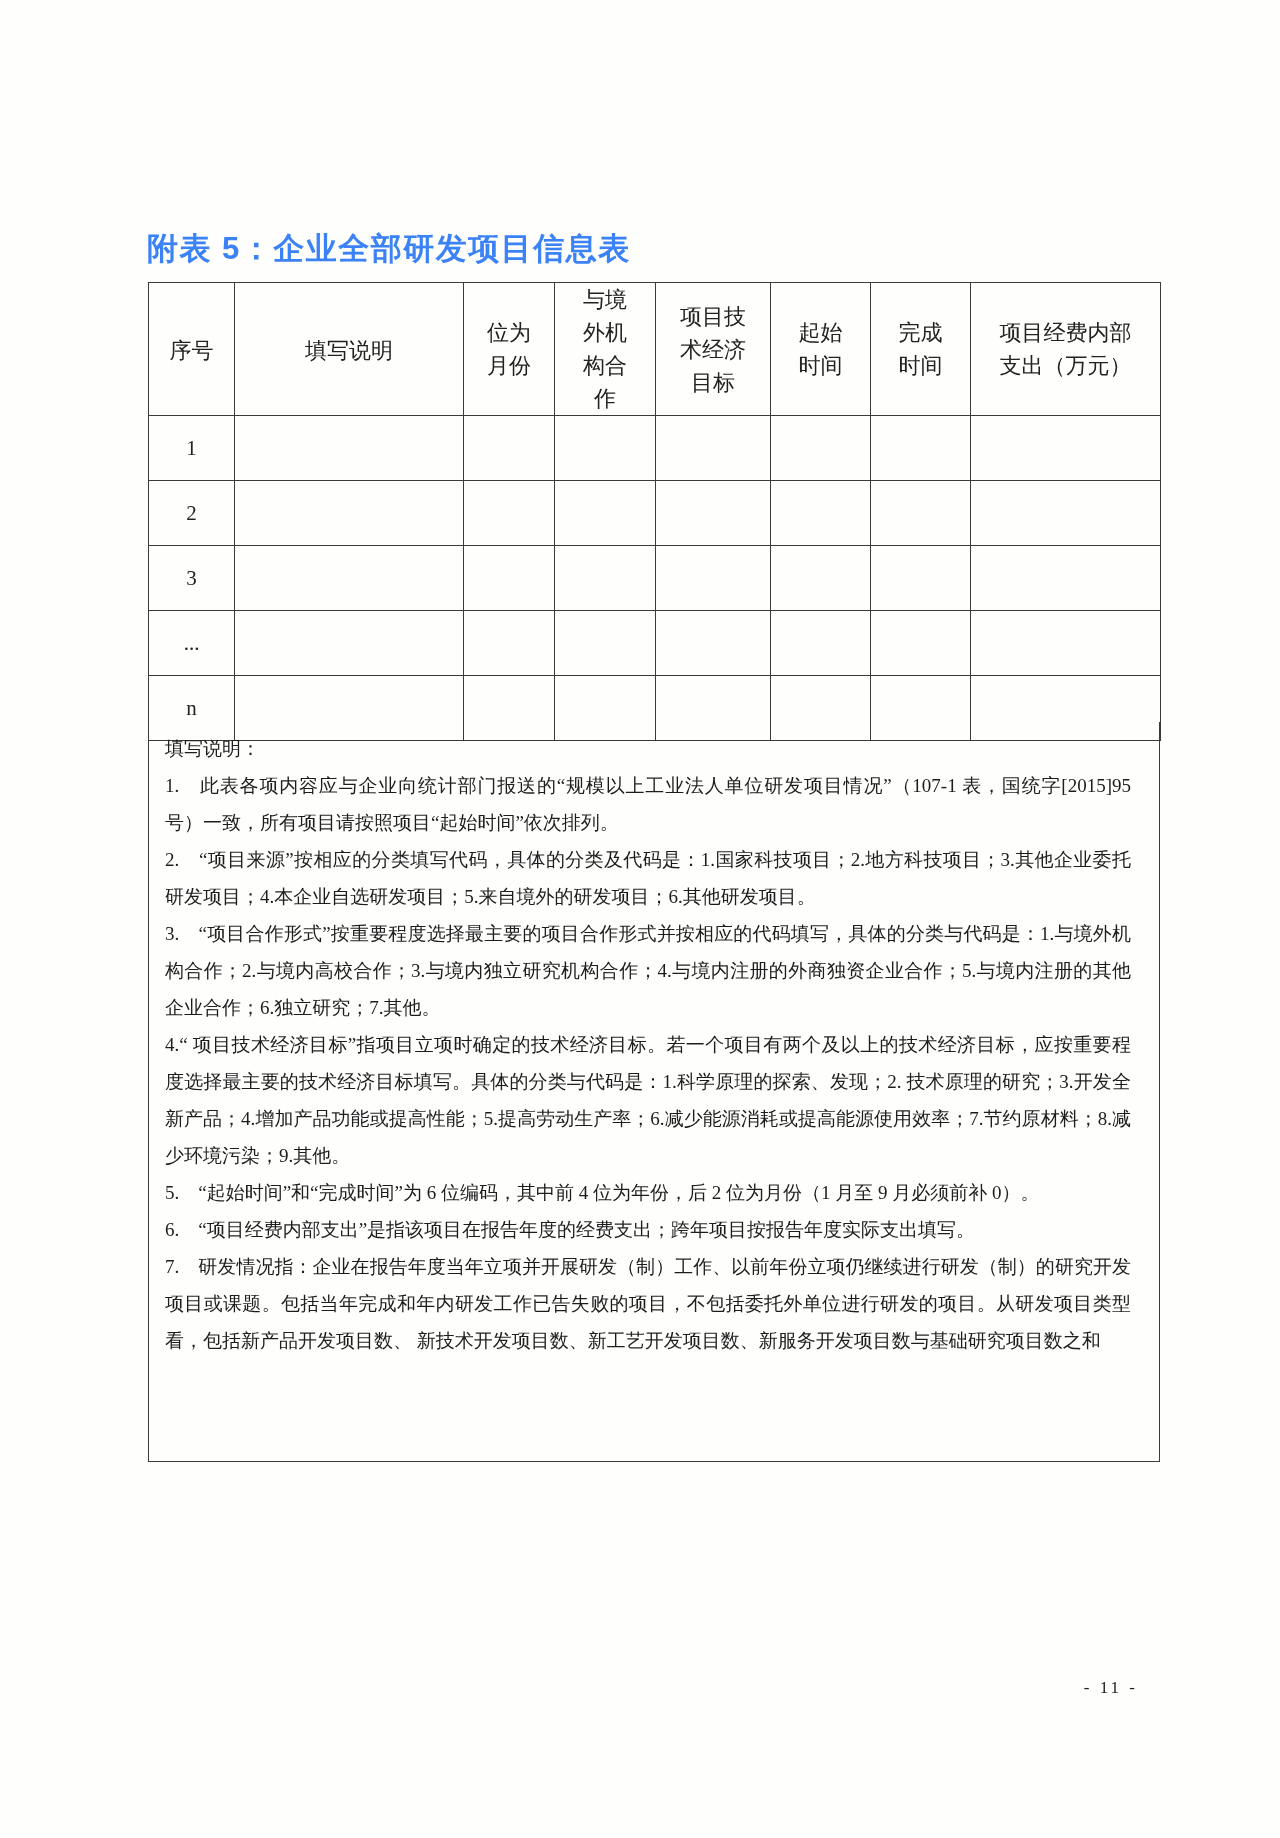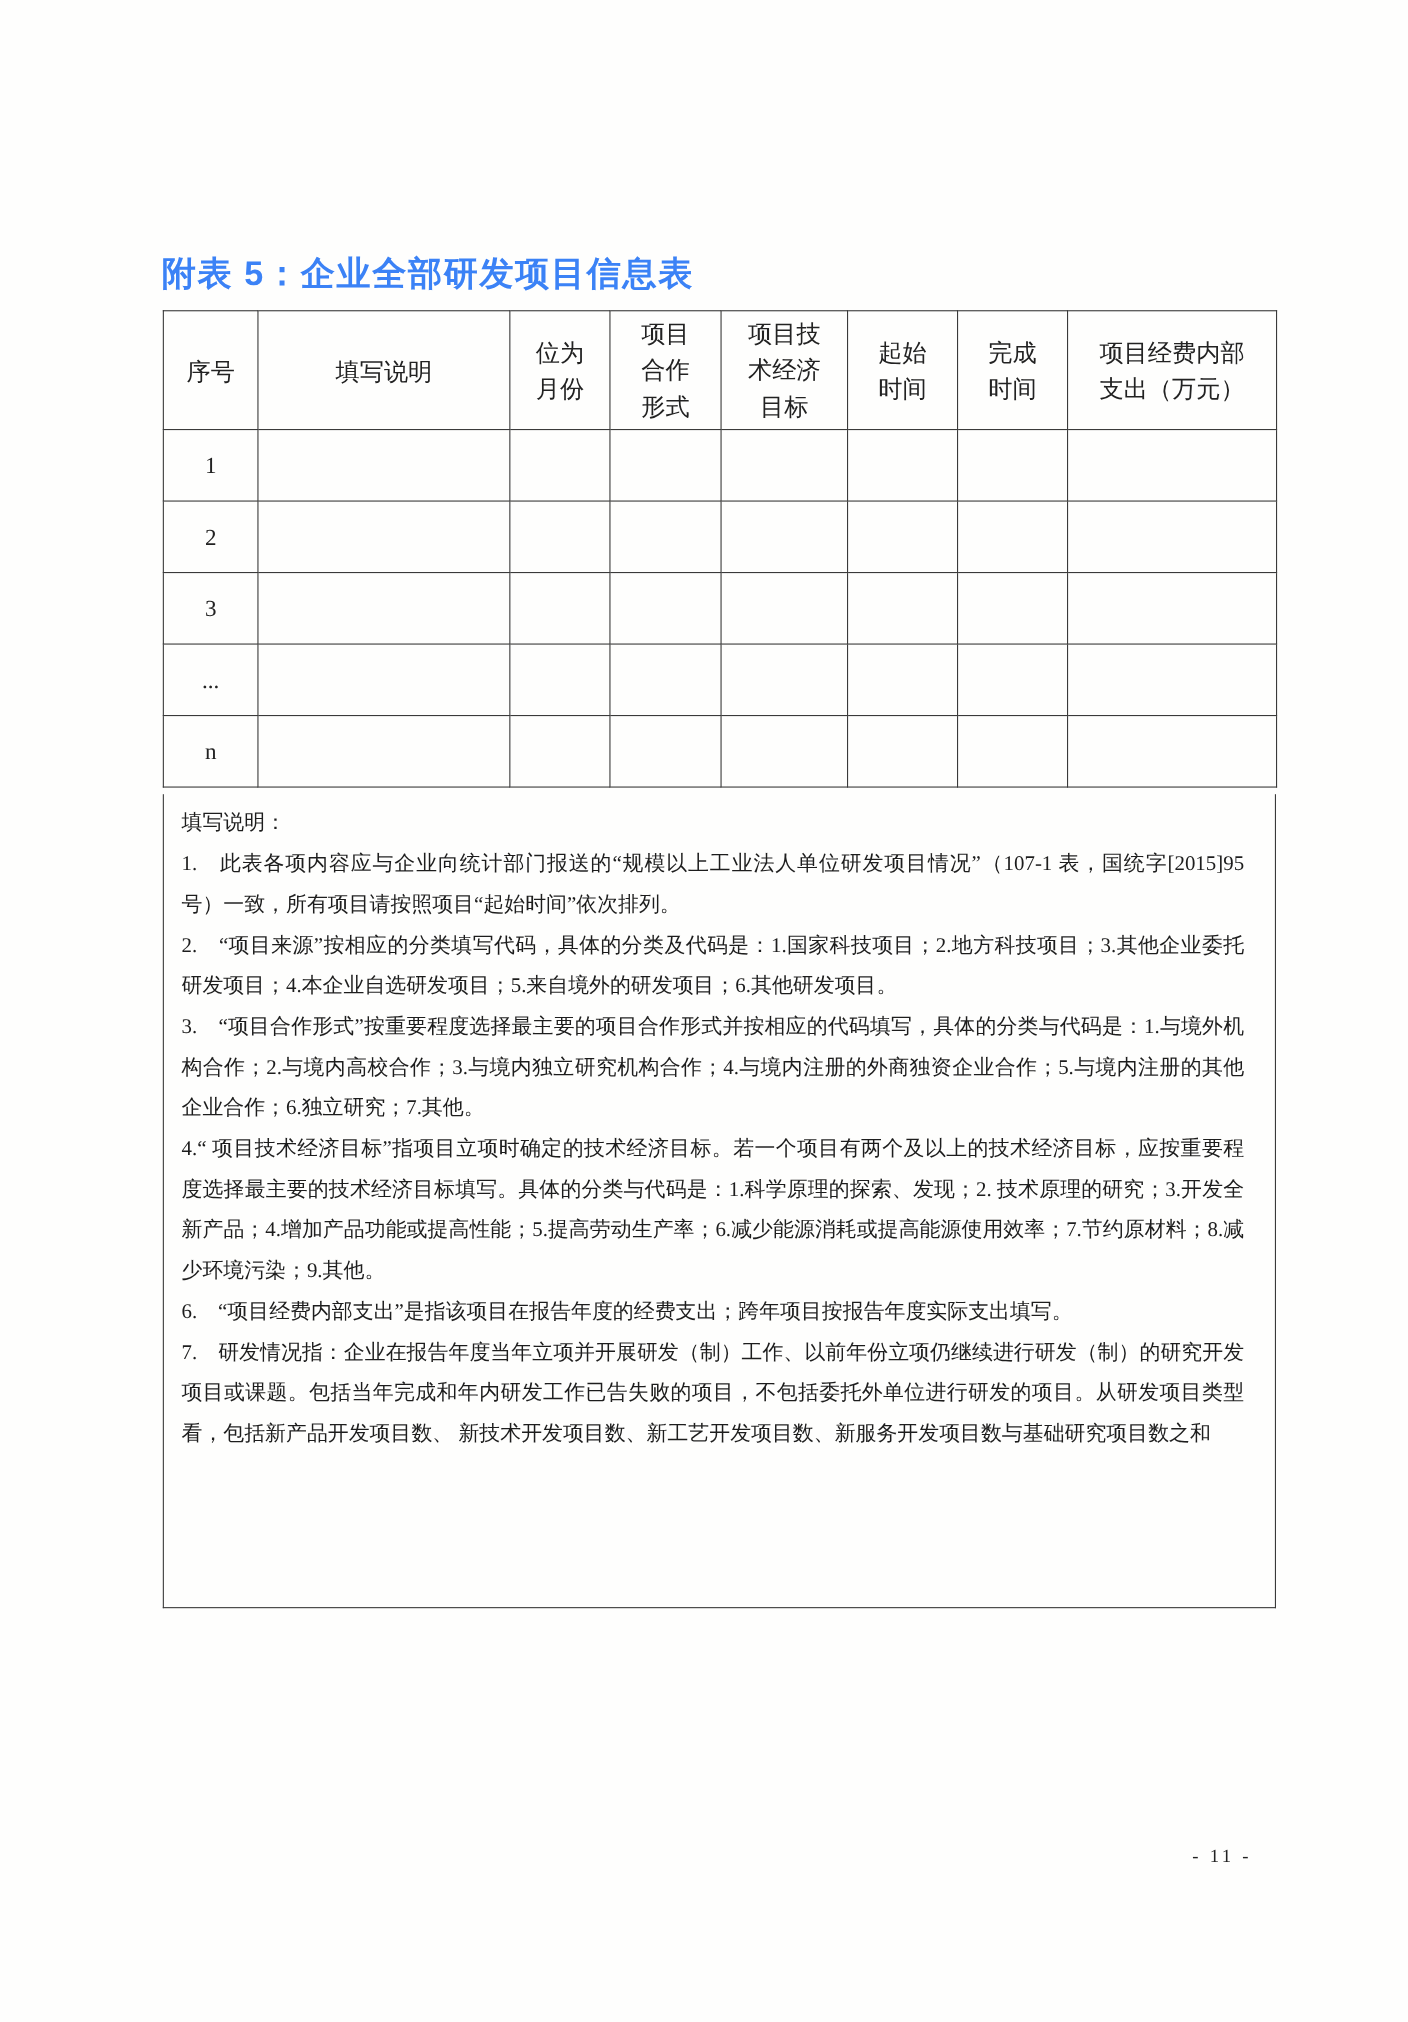--- a/index.html
+++ b/index.html
@@ -109,21 +109,21 @@
       <col style="width:115px">
       <col style="width:100px">
       <col style="width:100px">
       <col style="width:190px">
     </colgroup>
     <thead>
       <tr>
         <th><span class="hw">序号</span></th>
         <th><span class="hw">填写说明</span></th>
         <th><span class="hw w-2ch">位为月份</span></th>
-        <th><span class="hw w-2ch">项目合作形式</span></th>
+        <th><span class="hw w-2ch">与境外机构合作</span></th>
         <th><span class="hw w-3ch">项目技术经济目标</span></th>
         <th><span class="hw w-2ch">起始时间</span></th>
         <th><span class="hw w-2ch">完成时间</span></th>
         <th><span class="hw w-6ch">项目经费内部支出（万元）</span></th>
       </tr>
     </thead>
     <tbody>
       <tr>
         <td>1</td>
         <td></td>
@@ -176,19 +176,20 @@
       </tr>
     </tbody>
   </table>
 
   <div class="notes-box">
     <div class="notes-heading">填写说明：</div>
     <p>1.　此表各项内容应与企业向统计部门报送的“规模以上工业法人单位研发项目情况”（107-1 表，国统字[2015]95 号）一致，所有项目请按照项目“起始时间”依次排列。</p>
     <p>2.　“项目来源”按相应的分类填写代码，具体的分类及代码是：1.国家科技项目；2.地方科技项目；3.其他企业委托研发项目；4.本企业自选研发项目；5.来自境外的研发项目；6.其他研发项目。</p>
     <p>3.　“项目合作形式”按重要程度选择最主要的项目合作形式并按相应的代码填写，具体的分类与代码是：1.与境外机构合作；2.与境内高校合作；3.与境内独立研究机构合作；4.与境内注册的外商独资企业合作；5.与境内注册的其他企业合作；6.独立研究；7.其他。</p>
     <p>4.“ 项目技术经济目标”指项目立项时确定的技术经济目标。若一个项目有两个及以上的技术经济目标，应按重要程度选择最主要的技术经济目标填写。具体的分类与代码是：1.科学原理的探索、发现；2. 技术原理的研究；3.开发全新产品；4.增加产品功能或提高性能；5.提高劳动生产率；6.减少能源消耗或提高能源使用效率；7.节约原材料；8.减少环境污染；9.其他。</p>
+    <p>5.　“起始时间”和“完成时间”为 6 位编码，其中前 4 位为年份，后 2 位为月份（1 月至 9 月必须前补 0）。</p>
     <p>6.　“项目经费内部支出”是指该项目在报告年度的经费支出；跨年项目按报告年度实际支出填写。</p>
     <p>7.　研发情况指：企业在报告年度当年立项并开展研发（制）工作、以前年份立项仍继续进行研发（制）的研究开发项目或课题。包括当年完成和年内研发工作已告失败的项目，不包括委托外单位进行研发的项目。从研发项目类型看，包括新产品开发项目数、 新技术开发项目数、新工艺开发项目数、新服务开发项目数与基础研究项目数之和</p>
   </div>
 
   <div class="page-number">- 11 -</div>
 
 </div>
 
 </body></html>

